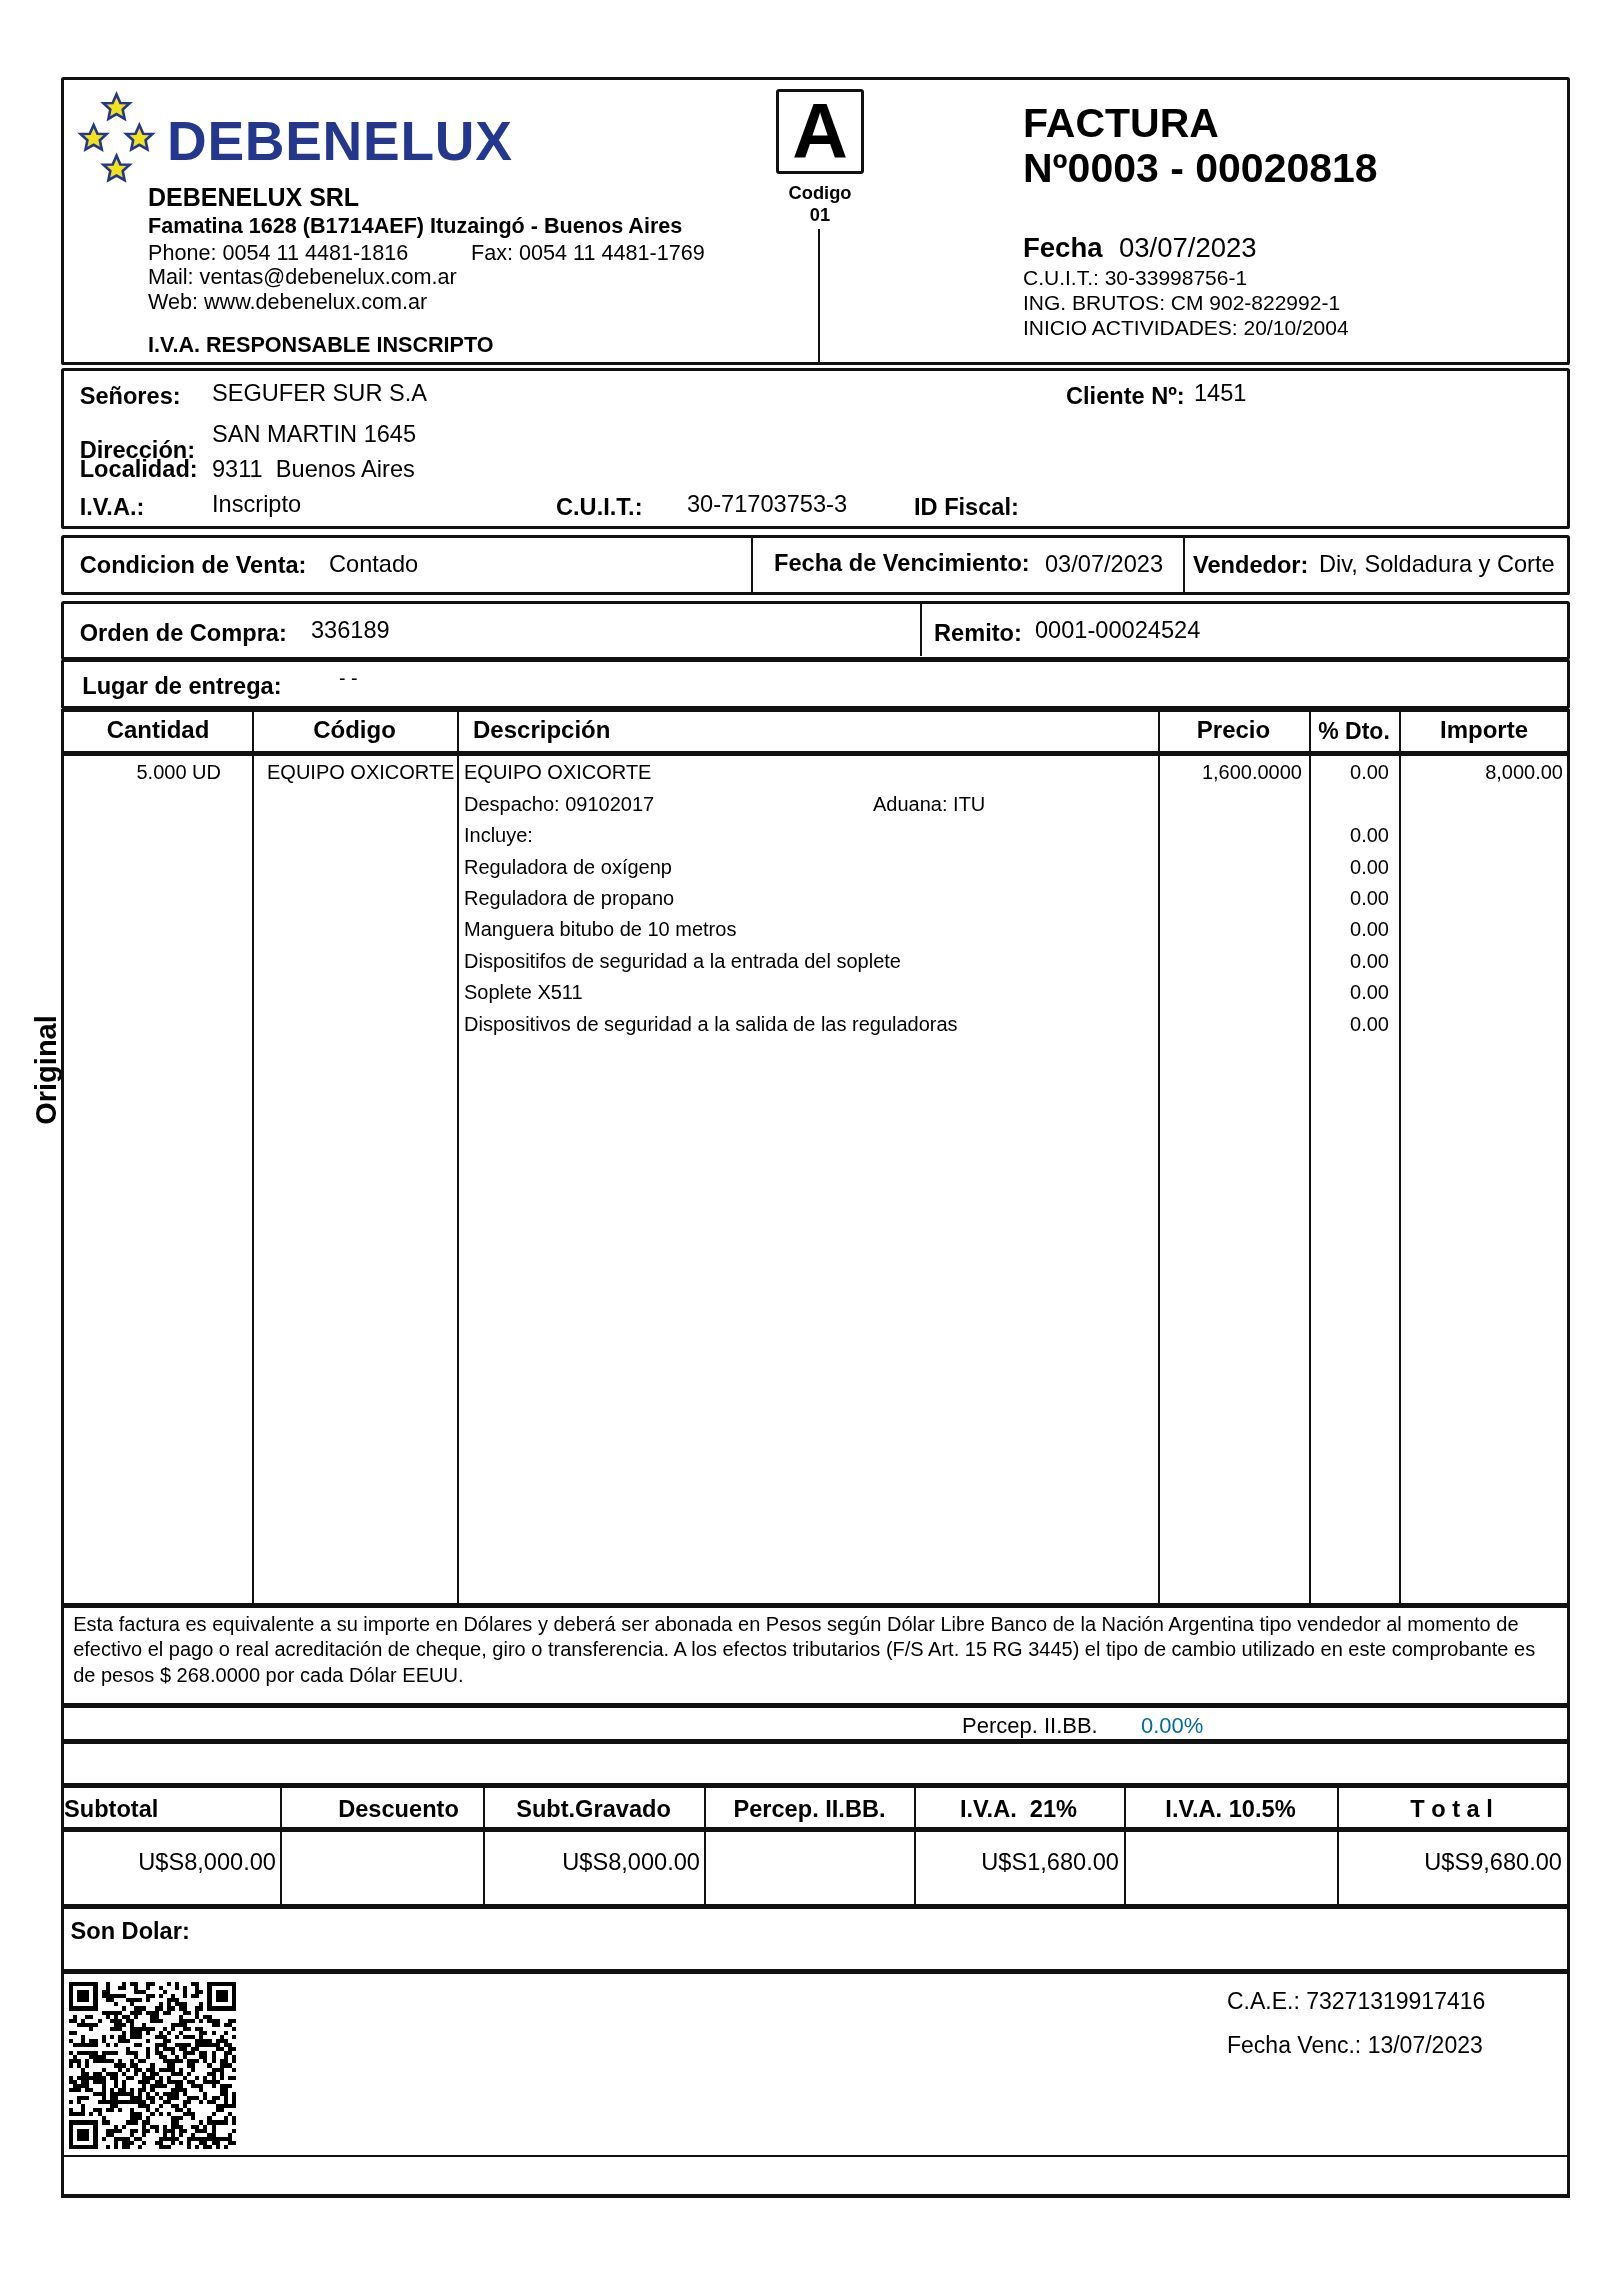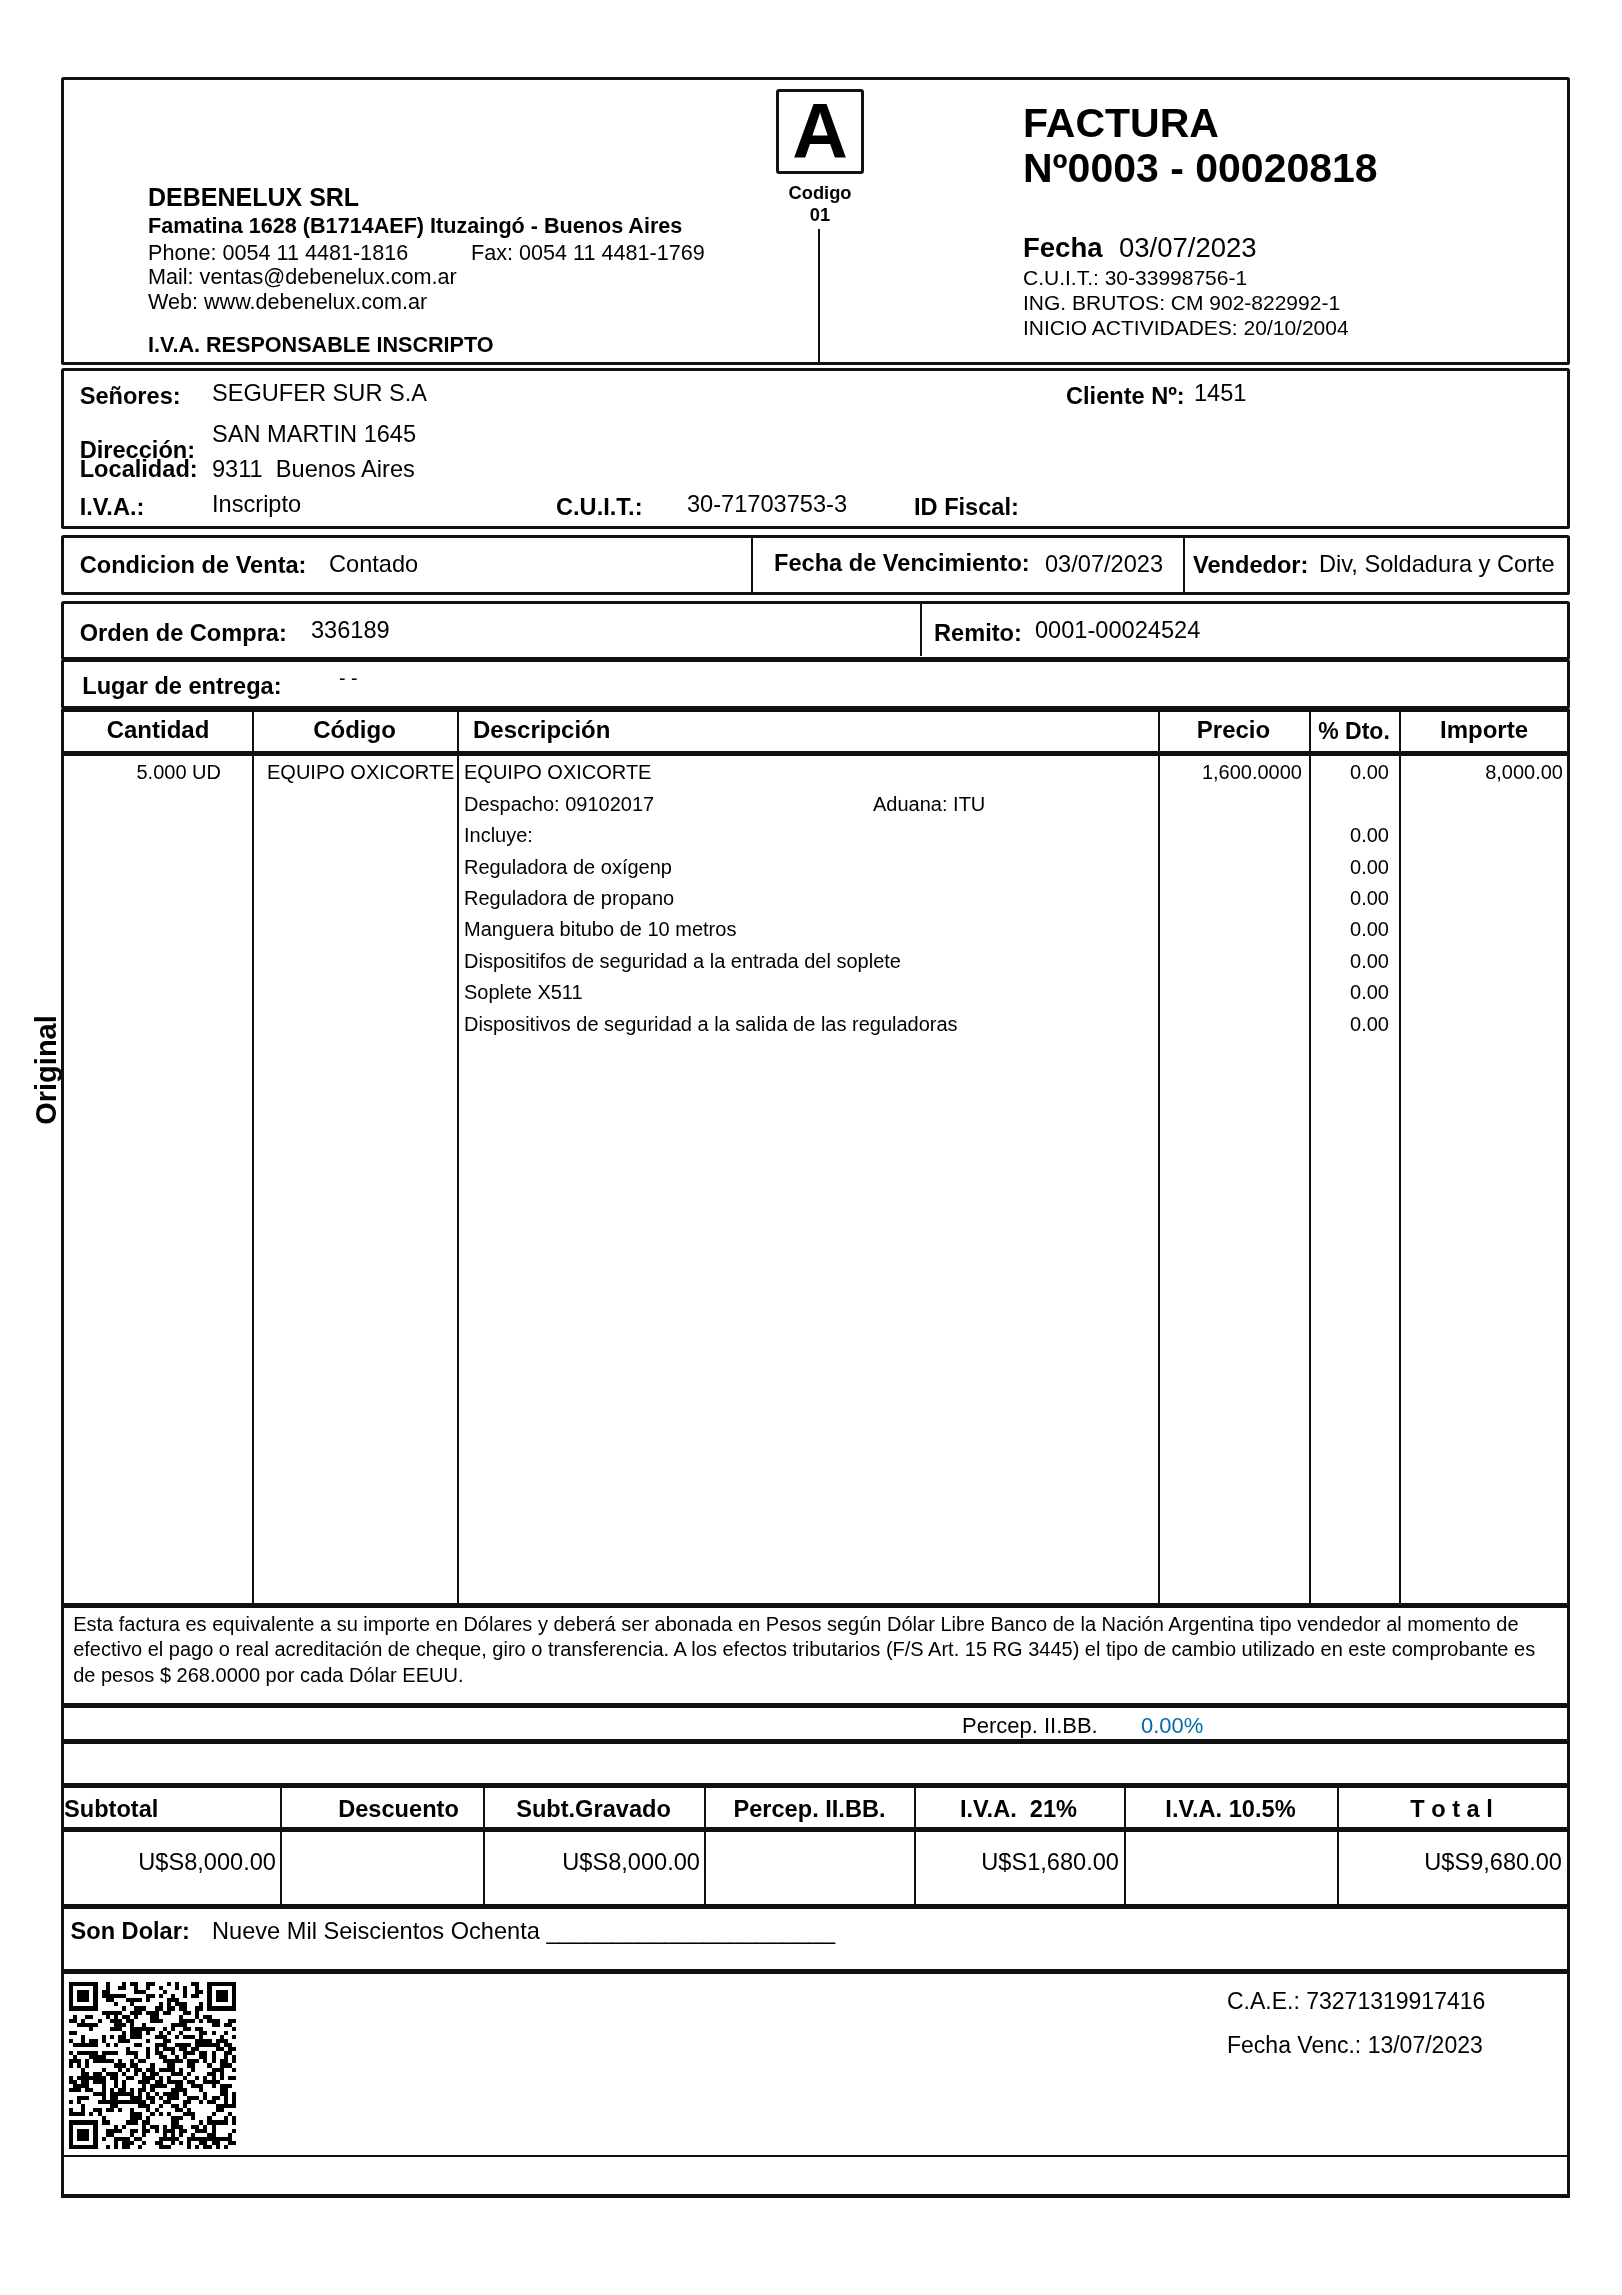--- a/index.html
+++ b/index.html
@@ -15,20 +15,32 @@
 </style>
 </head>
 <body>
 
 <div class="abs" style="left:26px; top:1017px; width:39px; height:105px;">
   <div style="position:absolute; left:50%; top:50%; transform:translate(-50%,-50%) rotate(-90deg); font-weight:bold; font-size:29px; white-space:nowrap;">Original</div>
 </div>
 
 <div class="box" style="left:61px; top:77px; width:1509px; height:288px;">
 
+  <div class="abs" style="left:13px; top:9.2px; width:445px; height:98px;">
+    <svg width="79" height="98" viewBox="0 0 120 150" style="position:absolute; left:0; top:0;">
+      <defs>
+        <polygon id="st" points="0,-20 5.9,-6.5 20,-6.2 9.5,3.4 12.4,17.6 0,10.4 -12.4,17.6 -9.5,3.4 -20,-6.2 -5.9,-6.5"></polygon>
+      </defs>
+      <use href="#st" x="60" y="28" fill="#f2e21e" stroke="#24378f" stroke-width="4"></use>
+      <use href="#st" x="25" y="75" fill="#f2e21e" stroke="#24378f" stroke-width="4"></use>
+      <use href="#st" x="95" y="75" fill="#f2e21e" stroke="#24378f" stroke-width="4"></use>
+      <use href="#st" x="60" y="122" fill="#f2e21e" stroke="#24378f" stroke-width="4"></use>
+    </svg>
+    <div style="position:absolute; left:90px; top:19.6px; font-size:55px; font-weight:bold; color:#24378f; letter-spacing:0.7px;">DEBENELUX</div>
+  </div>
   <div class="abs b" style="left:84px; top:103px; font-size:25px;">DEBENELUX SRL</div>
   <div class="abs b" style="left:84px; top:133px; font-size:21.6px;">Famatina 1628 (B1714AEF) Ituzaingó - Buenos Aires</div>
   <div class="abs" style="left:84px; top:160px; font-size:21.6px;">Phone: 0054 11 4481-1816</div>
   <div class="abs" style="left:407px; top:160px; font-size:21.6px;">Fax: 0054 11 4481-1769</div>
   <div class="abs" style="left:84px; top:184px; font-size:21.6px;">Mail: ventas@debenelux.com.ar</div>
   <div class="abs" style="left:84px; top:209px; font-size:21.6px;">Web: www.debenelux.com.ar</div>
   <div class="abs b" style="left:84px; top:252px; font-size:21.6px;">I.V.A. RESPONSABLE INSCRIPTO</div>
 
   <div class="abs" style="left:712px; top:9.2px; width:88px; height:85px; border:3.3px solid #111; border-radius:3.3px; box-sizing:border-box; text-align:center;">
     <span style="font-size:77px; font-weight:bold; line-height:79px;">A</span>
@@ -193,21 +205,20 @@
       <div class="abs b" style="left: 1060px; top: 7.9px; width: 213px; text-align: center; font-size: 23.6px; white-space: pre;">I.V.A. 10.5%</div>
       <div class="abs" style="left: 1060px; top: 61px; width: 209px; text-align: right; font-size: 23.6px;"></div>
       <div class="vline" style="left: 1273px; top: 0px; height: 100%;"></div>
       <div class="abs b" style="left: 1273px; top: 7.9px; width: 229px; text-align: center; font-size: 23.6px; white-space: pre;">T o t a l</div>
       <div class="abs" style="left: 1273px; top: 61px; width: 225px; text-align: right; font-size: 23.6px;">U$S9,680.00</div>
     </div>
 </div>
 
 <div class="abs" style="left:61px; top:1904px; width:1509px; height:72px; border-left:3.3px solid #111; border-right:3.3px solid #111; border-top:5.2px solid #111; box-sizing:border-box;">
   <div class="abs lbl" style="left:6.5px; top:9.2px;">Son Dolar:</div>
-  <div class="abs val" style="left:148px; top:9.2px; white-space:pre;">Nueve Mil Seiscientos Ochenta ______________________</div>
 </div>
 
 <div class="abs" style="left:61px; top:1969px; width:1509px; height:229px; border-left:3.3px solid #111; border-right:3.3px solid #111; border-top:5.2px solid #111; border-bottom:4.6px solid #111; box-sizing:border-box;">
   <svg id="qr" width="167" height="167" viewBox="0 0 41 41" style="position:absolute; left:5.2px; top:7.9px;" shape-rendering="crispEdges">
       <rect x="9" y="0" width="1" height="1" fill="#000"></rect>
       <rect x="13" y="0" width="1" height="1" fill="#000"></rect>
       <rect x="15" y="0" width="1" height="1" fill="#000"></rect>
       <rect x="16" y="0" width="1" height="1" fill="#000"></rect>
       <rect x="19" y="0" width="1" height="1" fill="#000"></rect>
       <rect x="20" y="0" width="1" height="1" fill="#000"></rect>

